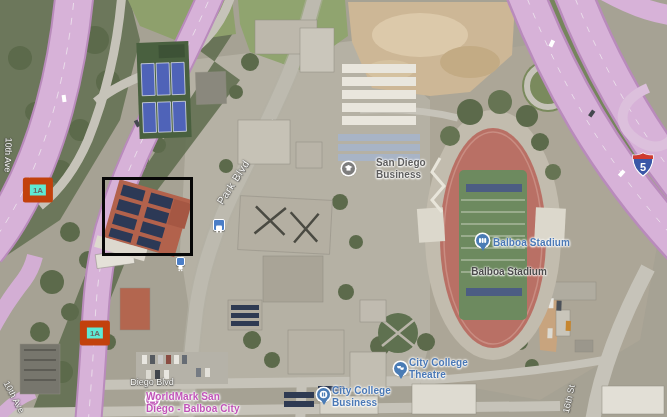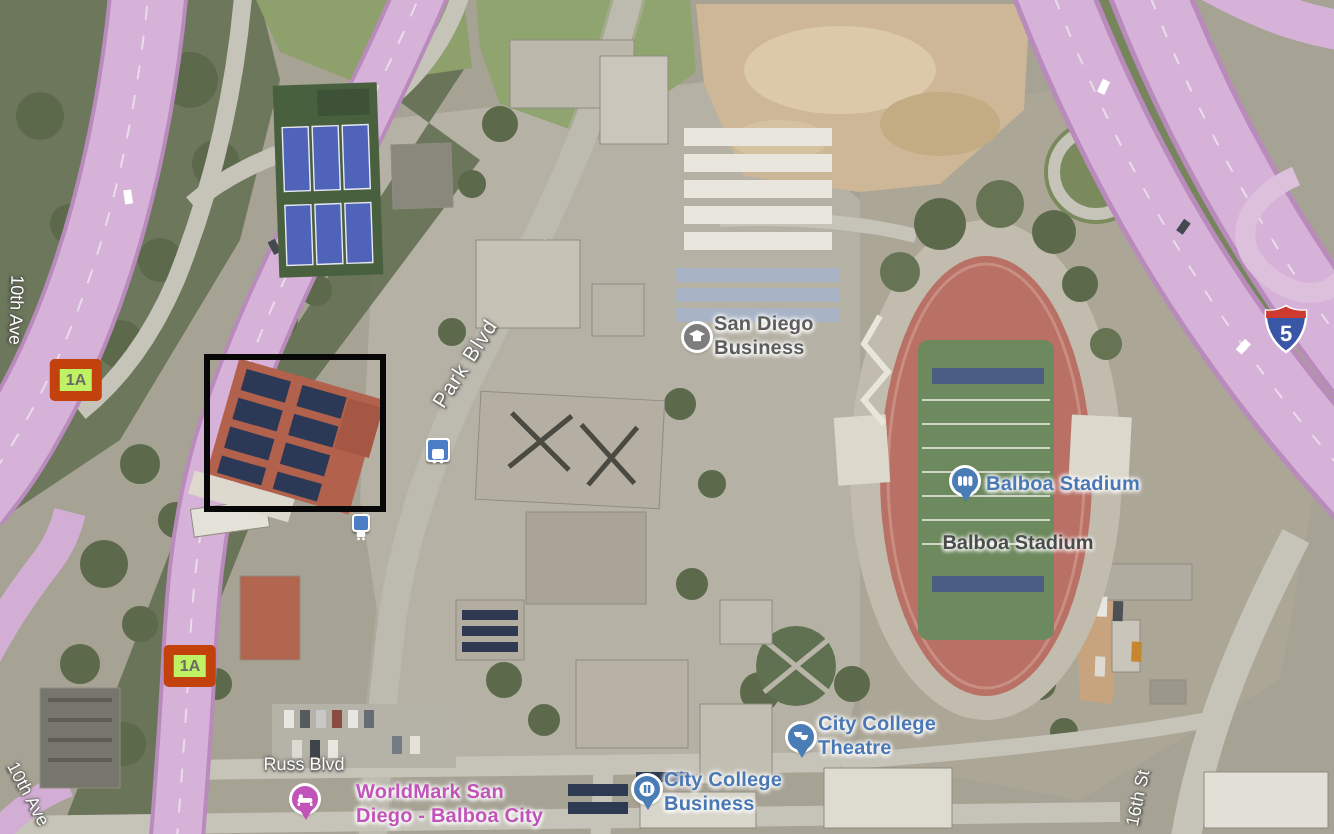--- a/index.html
+++ b/index.html
@@ -14,21 +14,21 @@
        text-shadow:0 0 2px #fff,0 0 2px #fff,0 0 3px #fff,0 1px 2px #fff;line-height:12px;}
   .poi-blue{color:#4a78b5;}
   .poi-pink{color:#c054b8;}
   .poi-gray{color:#5d5d5d;}
   .area-lbl{color:#4b4b4b;font-size:10px;font-weight:bold;
             text-shadow:0 0 2px #fff,0 0 2px #fff,0 1px 2px #fff;}
   .pin{position:absolute;width:13px;height:13px;border-radius:50%;box-shadow:0 0 0 1.5px #fff,0 1px 2px rgba(0,0,0,.4);}
   .pin:after{content:"";position:absolute;left:3.5px;top:12px;border:3px solid transparent;border-top:5px solid inherit;}
   .pin svg{position:absolute;left:2px;top:2px;}
   .pin-tip{position:absolute;width:0;height:0;border:3px solid transparent;}
-  .shield{position:absolute;background:#bef264;border:5px solid #c2410c;border-radius:2.5px;
+  .shield{position:absolute;background:#5eead4;border:7px solid #c2410c;border-radius:2.5px;
           font-size:8px;font-weight:bold;color:#6d6a65;padding:1px 3px 1px 3px;transform:translate(-50%,-50%);}
   .transit{position:absolute;border-radius:2px;background:#4b7ec7;border:1px solid #fff;
            box-shadow:0 1px 1px rgba(0,0,0,.35);}
   #annotation-box{position:absolute;left:102px;top:177px;width:85px;height:73px;border:3px solid #070707;}
 </style>
 </head>
 <body>
 
 <div id="map">
 
@@ -260,21 +260,21 @@
       </g>
       <rect x="418" y="208" width="26" height="34" fill="#dcd8cc" transform="rotate(-4 431 225)"></rect>
       <rect x="535" y="208" width="30" height="36" fill="#dcd8cc" transform="rotate(3 550 226)"></rect>
       <path d="M 440,158 L 432,172 L 444,186 L 432,200 L 442,212" stroke="#e8e5da" stroke-width="3" fill="none"></path>
     </g>
   </svg>
 
   <div id="annotation-box"></div>
 
   <div class="lbl road-lbl road-lbl-big" style="left:233px;top:182px;transform:translate(-50%,-50%) rotate(-57deg);">Park Blvd</div>
-  <div class="lbl road-lbl" style="left:152px;top:382px;">Russ Blvd</div>
+  <div class="lbl road-lbl" style="left:152px;top:382px;">Diego Blvd</div>
   <div class="lbl road-lbl" style="left:8px;top:155px;transform:translate(-50%,-50%) rotate(92deg);">10th Ave</div>
   <div class="lbl road-lbl" style="left:14px;top:397px;transform:translate(-50%,-50%) rotate(62deg);">10th Ave</div>
   <div class="lbl road-lbl" style="left:569px;top:399px;transform:translate(-50%,-50%) rotate(-78deg);">16th St</div>
 
   <div class="shield" style="left:38px;top:190px;">1A</div>
   <div class="shield" style="left:95px;top:333px;">1A</div>
 
   <div style="position:absolute;left:632px;top:152px;width:22px;height:25px;">
     <svg width="22" height="25" viewBox="0 0 22 25">
       <path d="M11,1 C14,3 18,3.6 21,3.2 C21.6,10 19,18.5 11,24 C3,18.5 0.4,10 1,3.2 C4,3.6 8,3 11,1 Z" fill="#3a57a7" stroke="#fff" stroke-width="1.2"></path>
@@ -297,21 +297,21 @@
         <circle cx="6.8" cy="7.8" r="1" fill="#fff"></circle>
       </svg>
   </div>
 
   <div class="pin" style="left:342px;top:162px;background:#7d7d7d;">
     <svg width="9" height="9" viewBox="0 0 9 9">
         <polygon points="4.5,1 8.5,3 4.5,5 0.5,3" fill="#fff"></polygon>
     <rect x="2.5" y="4" width="4" height="2.6" fill="#fff"></rect>
       </svg>
   </div>
-  <div class="poi poi-gray" style="left:357px;top:157px;">
+  <div class="poi poi-gray" style="left:376px;top:157px;">
     <div>San Diego</div>
     <div>Business</div>
   </div>
 
   <div class="pin" style="left:476px;top:234px;background:#4a7cb5;">
     <svg width="9" height="9" viewBox="0 0 9 9">
       <rect x="1" y="2" width="2" height="5" rx="1" fill="#fff"></rect>
         <rect x="3.6" y="2" width="2" height="5" rx="1" fill="#fff"></rect>
       <rect x="6.2" y="2" width="2" height="5" rx="1" fill="#fff"></rect>
       </svg>
@@ -348,18 +348,18 @@
 
   <div class="pin" style="left:146px;top:393px;background:#c054b8;">
     <svg width="9" height="9" viewBox="0 0 9 9">
         <rect x="0.8" y="4" width="7.4" height="2.4" rx="1" fill="#fff"></rect>
       <circle cx="2.4" cy="3.2" r="1.1" fill="#fff"></circle>
         <rect x="0.8" y="6.4" width="1.2" height="1.6" fill="#fff"></rect>
       <rect x="7" y="6.4" width="1.2" height="1.6" fill="#fff"></rect>
       </svg>
     <div class="pin-tip" style="left:3.5px;top:12px;border-top:5px solid #c054b8;"></div>
   </div>
-  <div class="poi poi-pink" style="left:178px;top:391px;">
+  <div class="poi poi-pink" style="left:146px;top:391px;">
     <div>WorldMark San</div>
     <div>Diego - Balboa City</div>
   </div>
 
 </div>
 
 </body></html>

